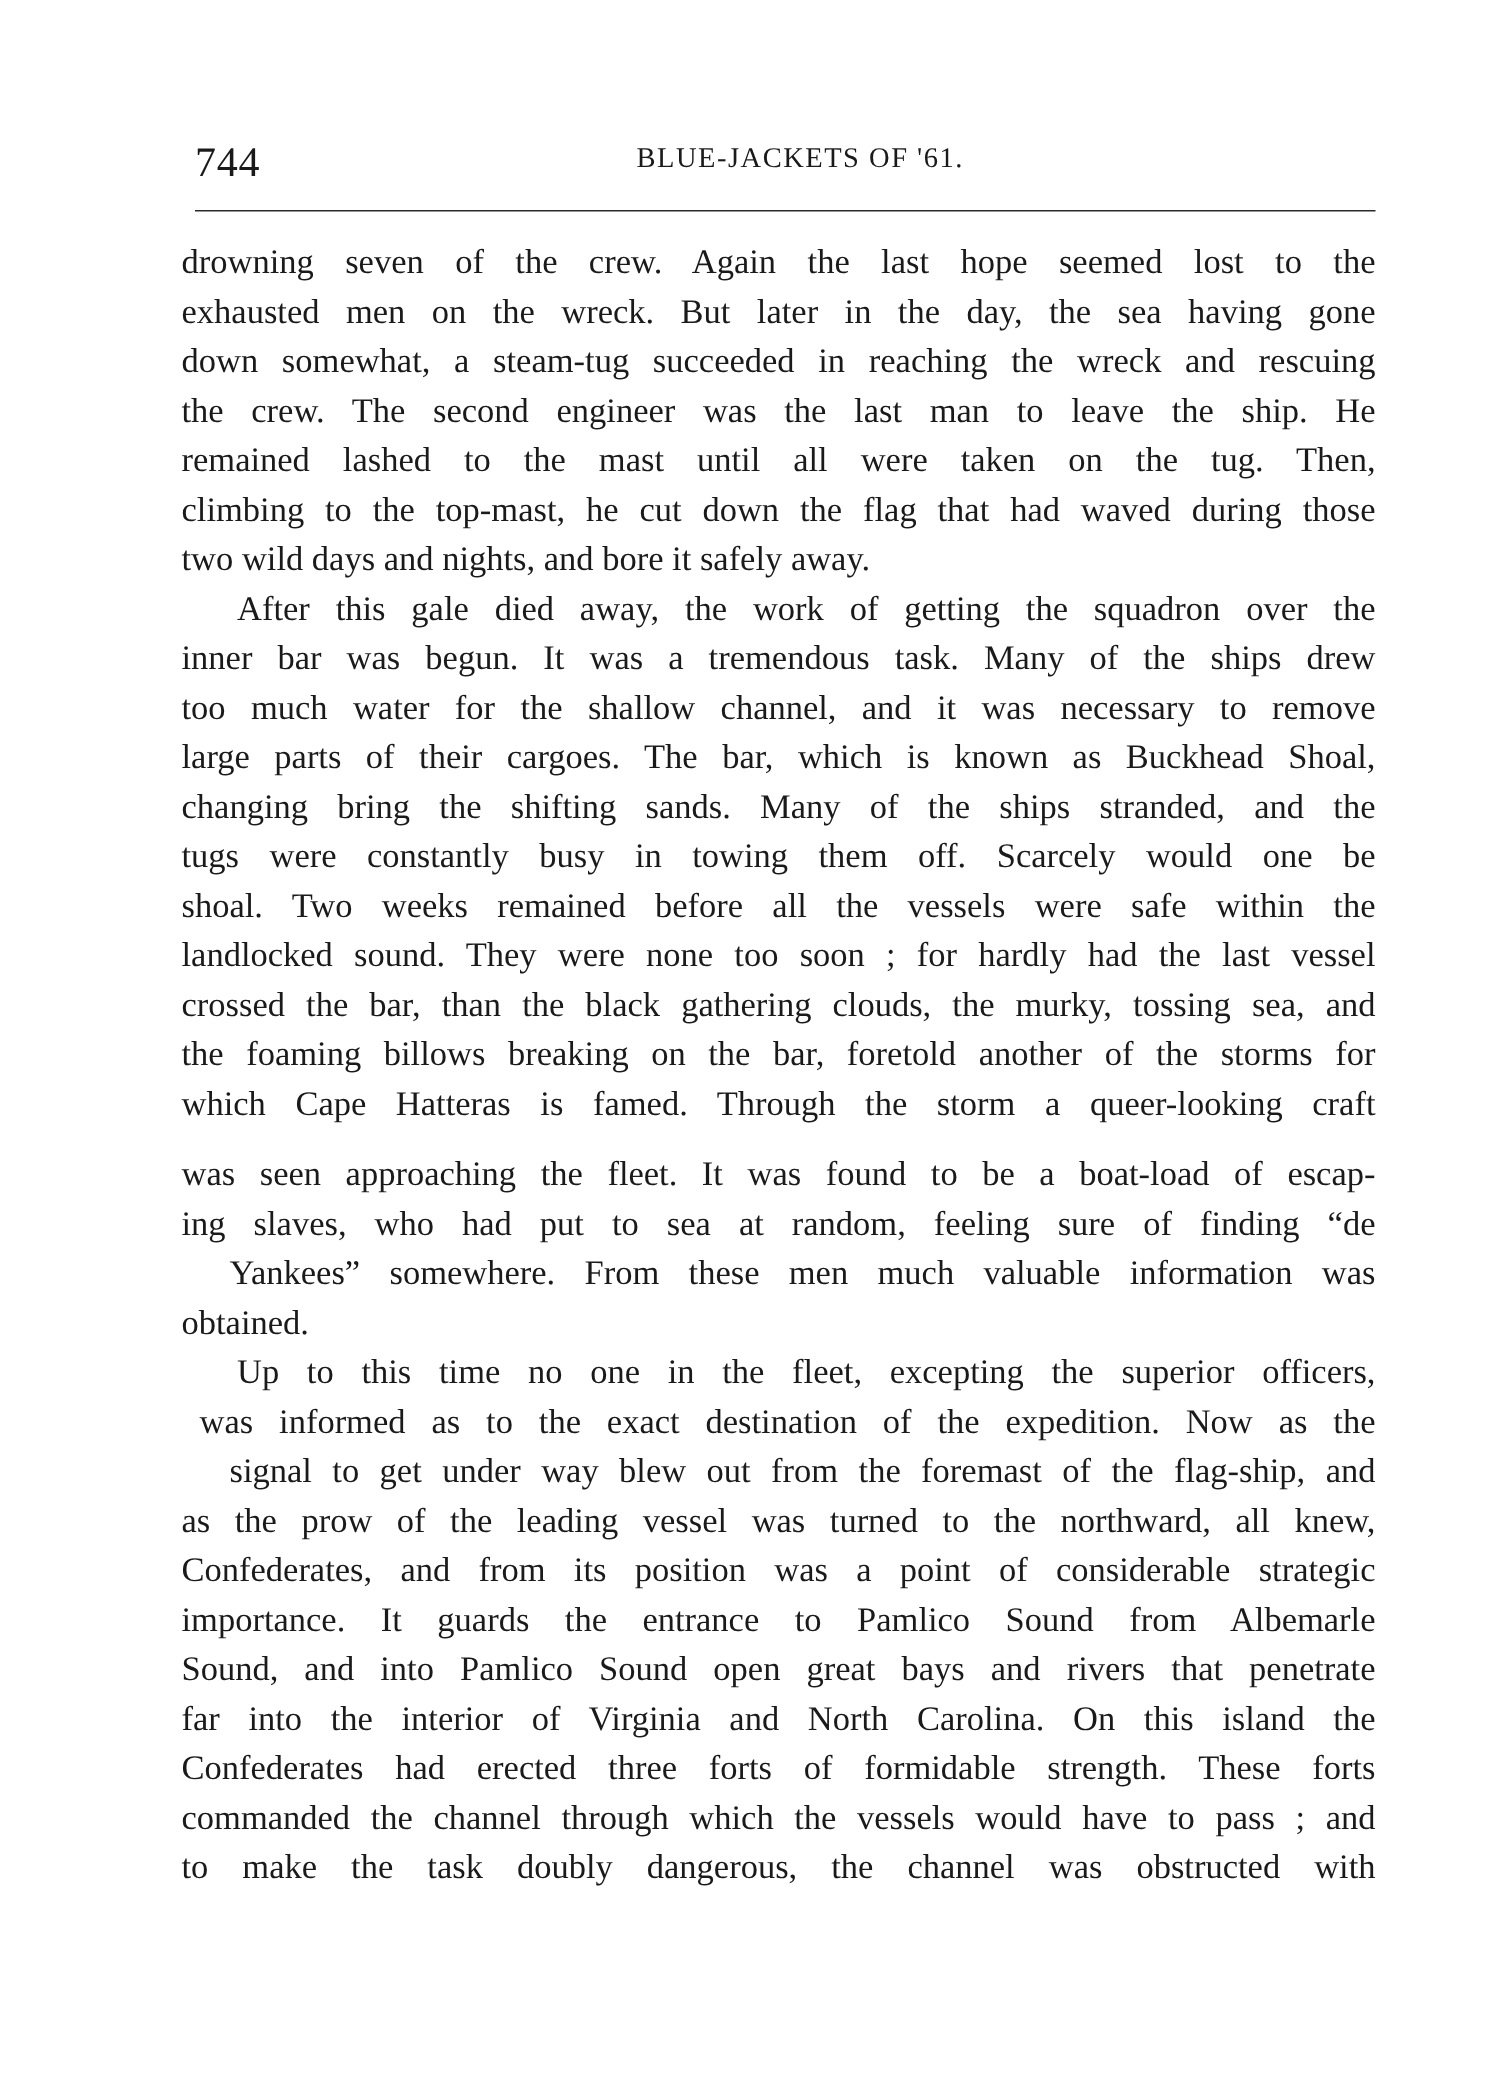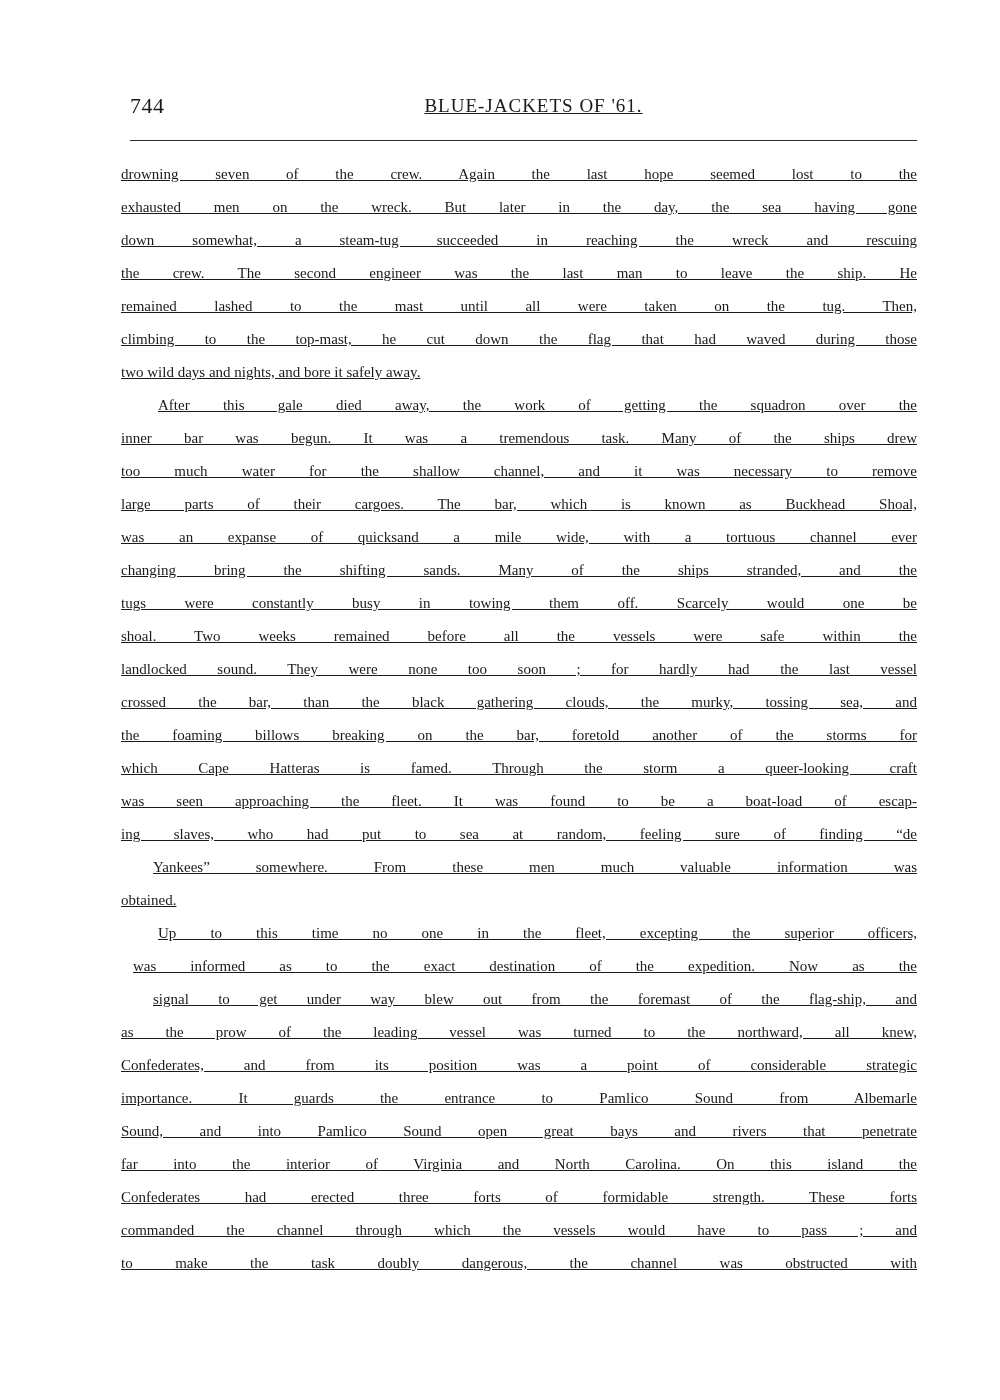--- a/index.html
+++ b/index.html
@@ -19,57 +19,55 @@
     position: absolute;
     left: 130px;
     top: 93px;
     width: 787px;
     height: 30px;
   }
   .page-number {
     position: absolute;
     left: 0;
     top: 0;
-    font-size: 22px;
+    font-size: 28px;
     letter-spacing: 0.5px;
   }
   .running-title {
     position: absolute;
     left: 0;
     right: 0;
     top: 2px;
     text-align: center;
     font-size: 19px;
     letter-spacing: 1px;
     padding-left: 20px;
-    text-decoration: underline;
   }
   .header-rule {
     position: absolute;
     left: 130px;
     top: 140px;
     width: 787px;
     height: 0;
     border-top: 1.5px solid #2a2a2a;
   }
   .body-text {
     position: absolute;
     left: 121px;
     top: 158px;
     width: 796px;
   }
   .line {
     display: block;
     height: 33px;
     line-height: 33px;
-    font-size: 15px;
+    font-size: 23px;
     white-space: nowrap;
     text-align: justify;
     text-align-last: justify;
-    text-decoration: underline;
     -moz-text-align-last: justify;
   }
   .line.last {
     text-align-last: left;
     -moz-text-align-last: left;
   }
   .line.indent {
     padding-left: 37px;
   }
 </style>
@@ -90,29 +88,28 @@
     <span class="line" style="white-space: normal;">the crew. The second engineer was the last man to leave the ship. He</span>
     <span class="line" style="white-space: normal;">remained lashed to the mast until all were taken on the tug. Then,</span>
     <span class="line" style="white-space: normal;">climbing to the top-mast, he cut down the flag that had waved during those</span>
     <span class="line last">two wild days and nights, and bore it safely away.</span>
   </div>
   <div>
     <span class="line indent" style="white-space: normal;">After this gale died away, the work of getting the squadron over the</span>
     <span class="line" style="white-space: normal;">inner bar was begun. It was a tremendous task. Many of the ships drew</span>
     <span class="line" style="white-space: normal;">too much water for the shallow channel, and it was necessary to remove</span>
     <span class="line" style="white-space: normal;">large parts of their cargoes. The bar, which is known as Buckhead Shoal,</span>
-    <span class="line" style="white-space: normal;">was an expanse of quicksand a mile wide, with a tortuous channel ever</span>
     <span class="line" style="white-space: normal;">changing bring the shifting sands. Many of the ships stranded, and the</span>
     <span class="line" style="white-space: normal;">tugs were constantly busy in towing them off. Scarcely would one be</span>
     <span class="line" style="white-space: normal;">shoal. Two weeks remained before all the vessels were safe within the</span>
     <span class="line" style="white-space: normal;">landlocked sound. They were none too soon ; for hardly had the last vessel</span>
     <span class="line" style="white-space: normal;">crossed the bar, than the black gathering clouds, the murky, tossing sea, and</span>
     <span class="line" style="white-space: normal;">the foaming billows breaking on the bar, foretold another of the storms for</span>
     <span class="line" style="white-space: normal;">which Cape Hatteras is famed. Through the storm a queer-looking craft</span>
-    <span class="line" style="white-space: normal;">was seen approaching the fleet. It was found to be a boat-load of escap-</span>
+    <span class="line" style="white-space: normal; margin-top: 14px;">was seen approaching the fleet. It was found to be a boat-load of escap-</span>
     <span class="line" style="white-space: normal;">ing slaves, who had put to sea at random, feeling sure of finding “de</span>
     <span class="line" style="white-space: normal; margin-left: 32px;">Yankees” somewhere. From these men much valuable information was</span>
     <span class="line last">obtained.</span>
   </div>
   <div>
     <span class="line indent" style="white-space: normal;">Up to this time no one in the fleet, excepting the superior officers,</span>
     <span class="line" style="white-space: normal; margin-left: 12px;">was informed as to the exact destination of the expedition. Now as the</span>
     <span class="line" style="white-space: normal; margin-left: 32px;">signal to get under way blew out from the foremast of the flag-ship, and</span>
     <span class="line" style="white-space: normal;">as the prow of the leading vessel was turned to the northward, all knew,</span>
     <span class="line" style="white-space: normal;">Confederates, and from its position was a point of considerable strategic</span>

